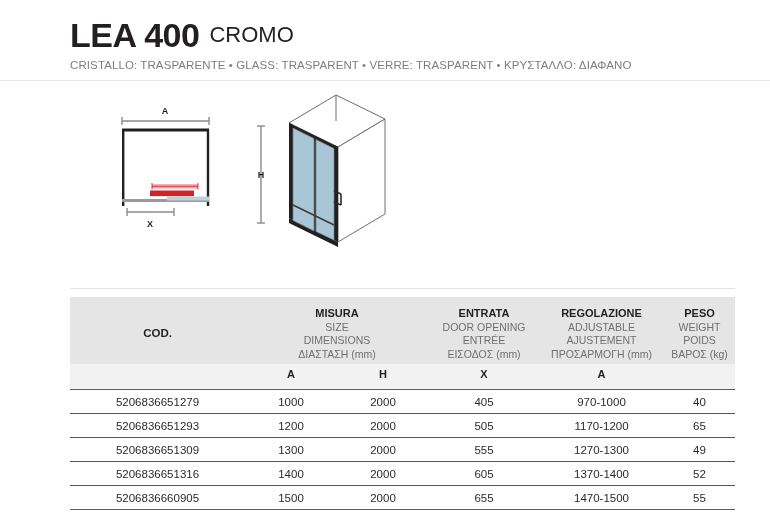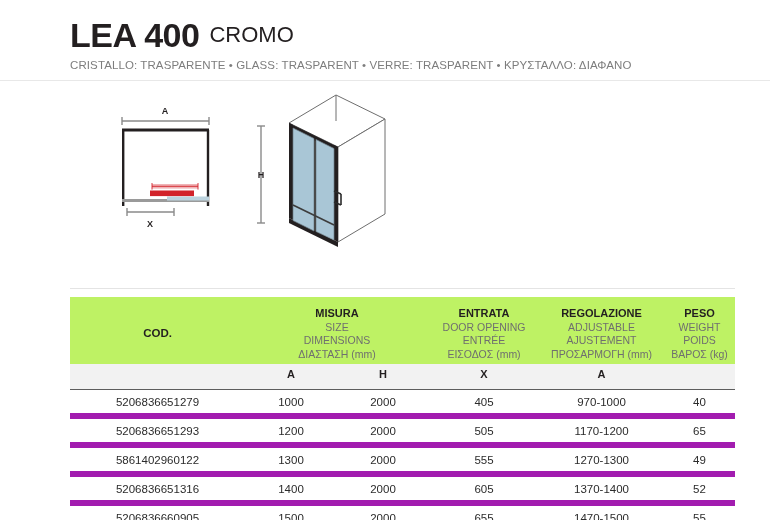--- a/index.html
+++ b/index.html
@@ -93,21 +93,21 @@
     table-layout: fixed;
   }
   #spec-table th,
   #spec-table td {
     padding: 0;
     text-align: center;
     vertical-align: middle;
   }
 
   thead tr#header-multiline th {
-    background: #bef264;
+    background: #e5e5e5;
     padding-top: 9px;
     padding-bottom: 2px;
     font-weight: normal;
   }
   thead tr#header-symbols th {
     background: #f2f2f2;
     padding-top: 4px;
     padding-bottom: 9px;
     font-size: 11px;
     font-weight: bold;
@@ -134,21 +134,21 @@
 
   
   col.c-cod  { width: 175px; }
   col.c-a    { width: 92px; }
   col.c-h    { width: 92px; }
   col.c-x    { width: 110px; }
   col.c-adj  { width: 125px; }
   col.c-w    { width: 71px; }
 
   tbody tr {
-    border-bottom: 6px solid #a21caf;
+    border-bottom: 1px solid #a21caf;
   }
   tbody tr:first-child {
     border-top: 1.6px solid #5d5d5d;
   }
   tbody tr:last-child {
     border-bottom: 1.6px solid #5d5d5d;
   }
   tbody td {
     height: 23px;
     font-size: 11.5px;
@@ -335,21 +335,21 @@
         </tr>
         <tr>
           <td class="cell-cod">5206836651293</td>
           <td>1200</td>
           <td>2000</td>
           <td>505</td>
           <td>1170-1200</td>
           <td>65</td>
         </tr>
         <tr>
-          <td class="cell-cod">5861402960122</td>
+          <td class="cell-cod">5206836651309</td>
           <td>1300</td>
           <td>2000</td>
           <td>555</td>
           <td>1270-1300</td>
           <td>49</td>
         </tr>
         <tr>
           <td class="cell-cod">5206836651316</td>
           <td>1400</td>
           <td>2000</td>

